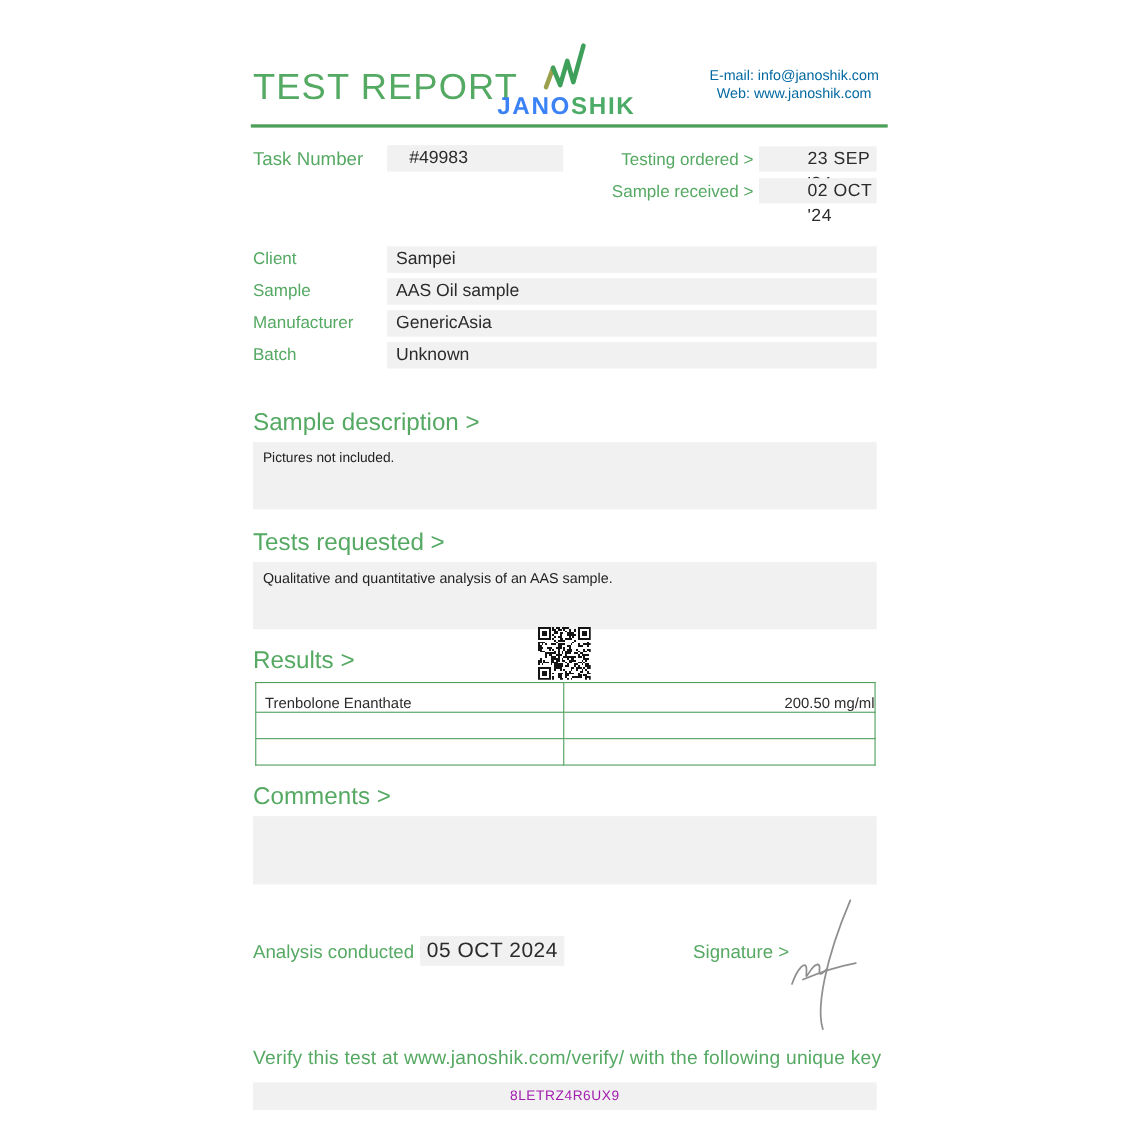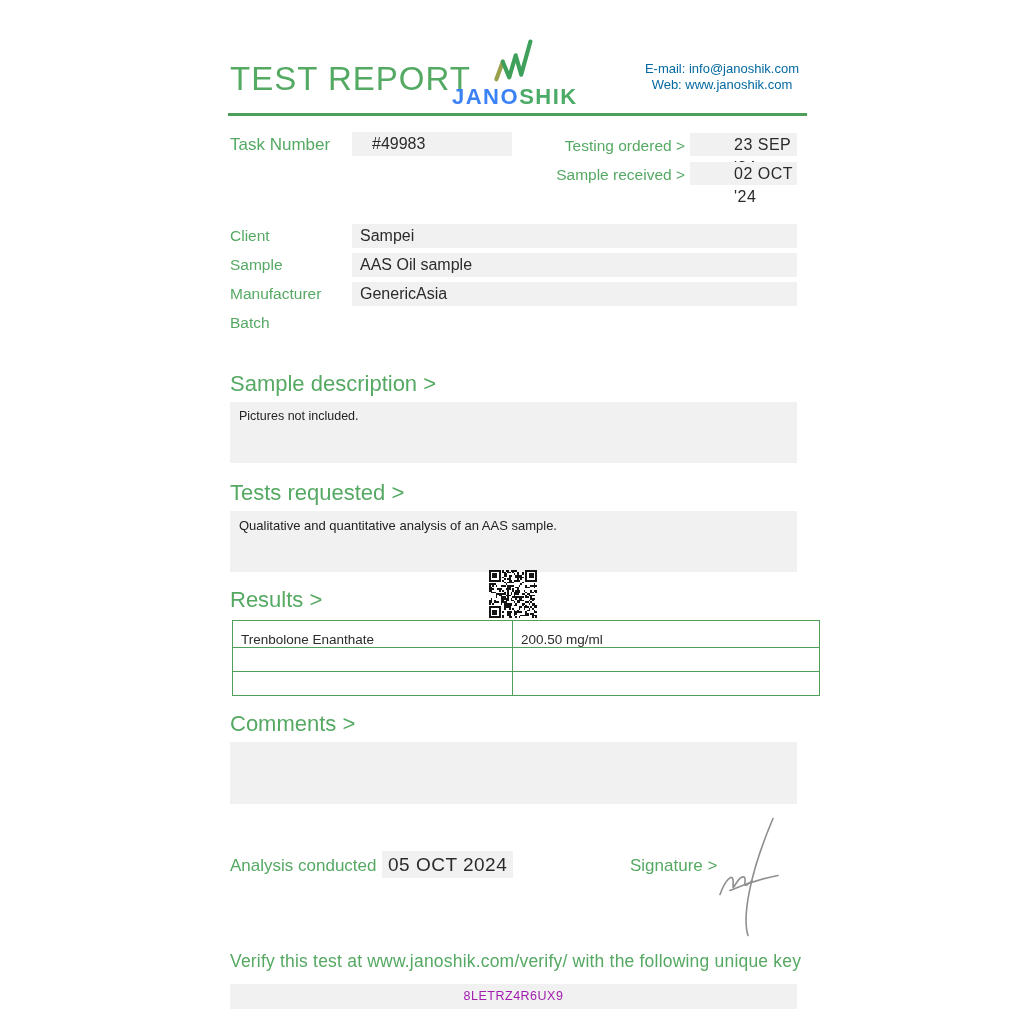--- a/index.html
+++ b/index.html
@@ -49,21 +49,21 @@
   .big-box .note { display:block; padding: 7px 9px; font-size: 12.5px; color: #222; line-height: 15px; }
 
   
   .results-table { left: 232px; top: 620px; width: 563px; border-collapse: collapse; table-layout: fixed; }
   .results-table td {
     border: 1.5px solid #4f9f5b; height: 24px;
     font-size: 13.5px; color: #2b2b2b; padding: 11px 0 0 8px; vertical-align: middle;
     background: #ffffff;
   }
   .results-table td.c1 { width: 280px; }
-  .results-table td.c2 { width: 307px; }
+  .results-table td.c2 { width: 283px; text-align: right; }
 
   .qr { left: 489px; top: 570px; width: 48px; height: 48px; }
   .qr svg { width: 100%; height: 100%; shape-rendering: crispEdges; }
 
   
   .analysis-label { left: 230px; top: 856px; font-size: 17px; }
   .analysis-box { left: 382px; top: 851px; width: 131px; height: 27px; }
   .analysis-box span { display:block; padding-left: 6px; line-height: 27px; font-size: 19px; font-weight: 400; letter-spacing: 0.5px; }
   .signature-label { left: 630px; top: 856px; font-size: 17px; }
   .signature { left: 702px; top: 812px; width: 88px; height: 126px; }
@@ -120,20 +120,23 @@
   <div class="abs gbox info-box" style="top:253px">
     <span class="dark">AAS Oil sample</span>
   </div>
 
   <div class="abs glabel info-label" style="top:285px">Manufacturer</div>
   <div class="abs gbox info-box" style="top:282px">
     <span class="dark">GenericAsia</span>
   </div>
 
   <div class="abs glabel info-label" style="top:314px">Batch</div>
+  <div class="abs gbox info-box" style="top:311px">
+    <span class="dark">Unknown</span>
+  </div>
 
   <div class="abs glabel sec-header" style="top:371px">Sample description &gt;</div>
   <div class="abs gbox big-box" style="top:402px;height:61px">
     <span class="note">Pictures not included.</span>
   </div>
 
   <div class="abs glabel sec-header" style="top:480px">Tests requested &gt;</div>
   <div class="abs gbox big-box" style="top:511px;height:61px">
     <span class="note" style="font-size:13px">Qualitative and quantitative analysis of an AAS sample.</span>
   </div>

